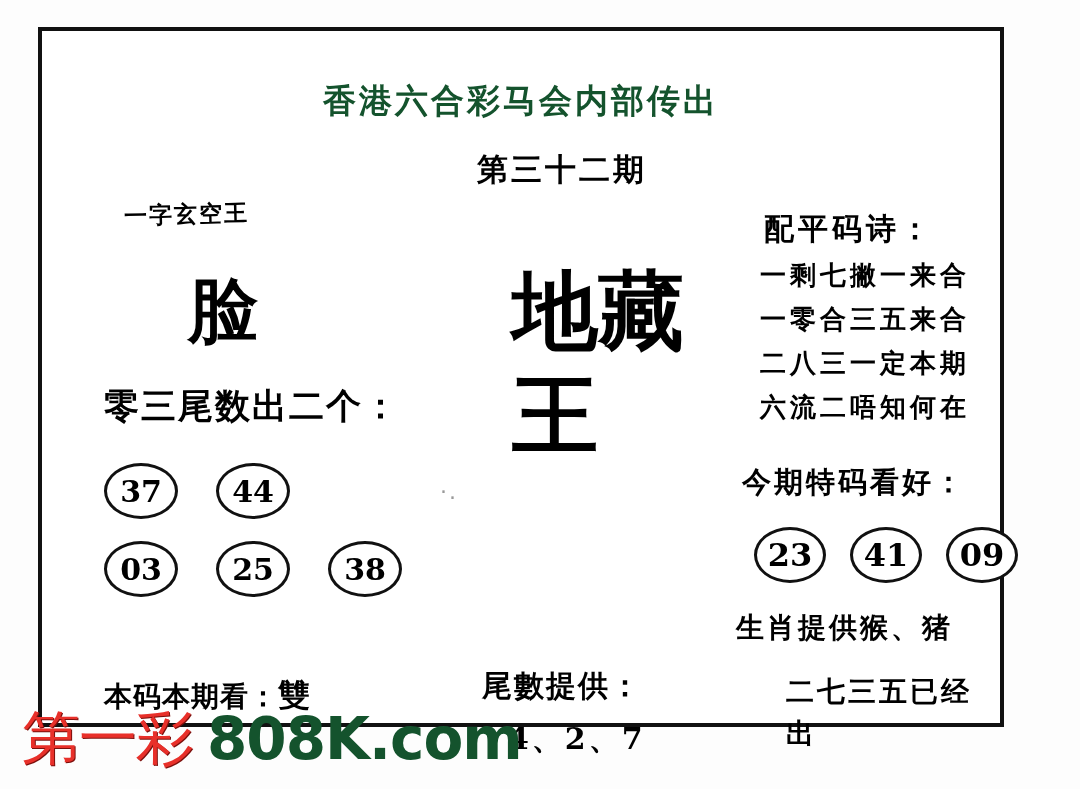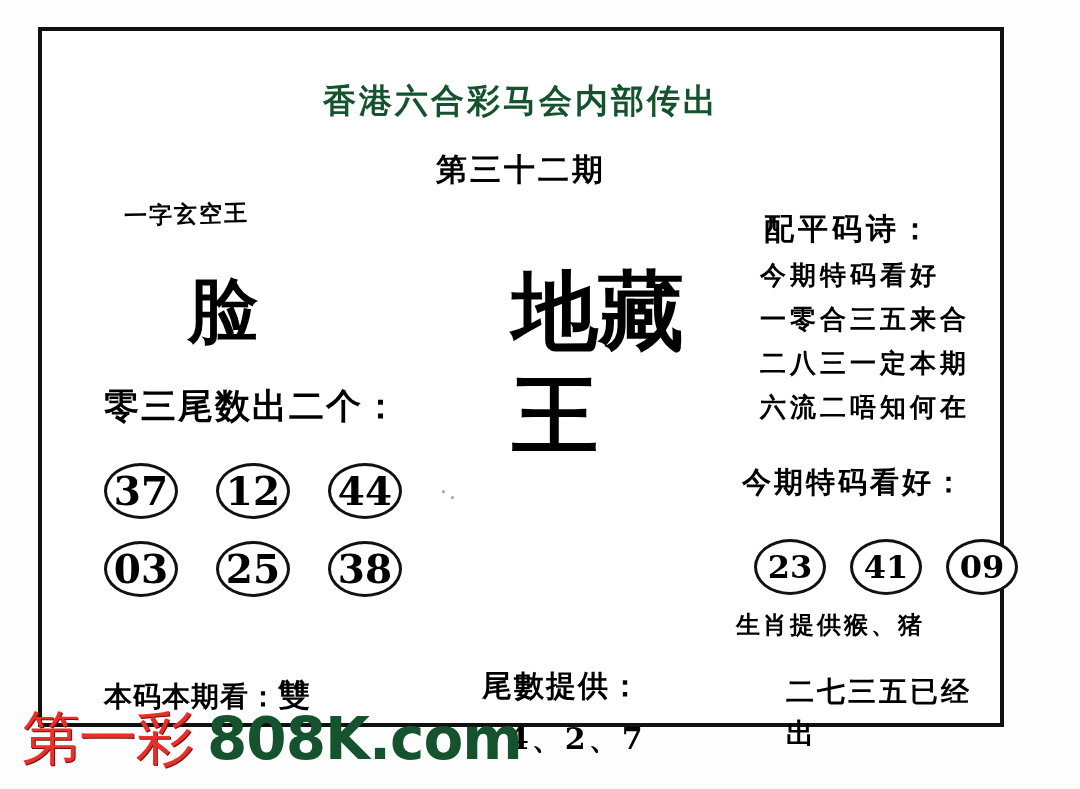--- a/index.html
+++ b/index.html
@@ -50,20 +50,21 @@
   .issue-title {
     position: absolute;
     left: 0;
     top: 118px;
     width: 100%;
     text-align: center;
     font-family: "DejaVu Serif", serif;
     font-weight: bold;
     font-size: 31px;
     letter-spacing: 3px;
+    padding-left: 41px;
   }
 
   
   .left-sub {
     position: absolute;
     left: 82px;
     top: 168px;
     font-family: "DejaVu Serif", serif;
     font-weight: bold;
     font-size: 23px;
@@ -103,21 +104,21 @@
   .ball {
     width: 74px;
     height: 56px;
     border: 3px solid #111;
     border-radius: 50%;
     display: flex;
     align-items: center;
     justify-content: center;
     font-family: "DejaVu Serif", serif;
     font-weight: bold;
-    font-size: 39px;
+    font-size: 30px;
     background: #fff;
     box-sizing: border-box;
   }
 
   .bottom-left {
     position: absolute;
     left: 62px;
     top: 643px;
     font-family: "DejaVu Serif", serif;
     font-weight: bold;
@@ -183,21 +184,21 @@
     left: 700px;
     top: 432px;
     font-family: "DejaVu Serif", serif;
     font-weight: bold;
     font-size: 29px;
     letter-spacing: 3px;
   }
   .special-balls {
     position: absolute;
     left: 712px;
-    top: 508px;
+    top: 496px;
     display: flex;
     gap: 24px;
   }
   .ball-sp {
     width: 72px;
     height: 56px;
     border: 3px solid #111;
     border-radius: 50%;
     display: flex;
     align-items: center;
@@ -207,21 +208,21 @@
     font-size: 32px;
     background: #fff;
     box-sizing: border-box;
   }
   .zodiac {
     position: absolute;
     left: 694px;
     top: 578px;
     font-family: "DejaVu Serif", serif;
     font-weight: bold;
-    font-size: 24px;
+    font-size: 28px;
     letter-spacing: 3px;
   }
   .note-lines {
     position: absolute;
     left: 744px;
     top: 640px;
     font-family: "DejaVu Serif", serif;
     font-weight: bold;
     font-size: 28px;
     line-height: 42px;
@@ -275,21 +276,20 @@
 
     <div class="left-sub">一字玄空王</div>
     <div class="left-big-char">脸</div>
     <div class="lucky-label">零三尾数出二个：</div>
 
     <div class="dots">·.</div>
 
     <div class="num-grid">
       <div class="num-row">
         <div class="ball">37</div>
-        <div class="ball">12</div>
         <div class="ball">44</div>
       </div>
       <div class="num-row">
         <div class="ball">03</div>
         <div class="ball">25</div>
         <div class="ball">38</div>
       </div>
     </div>
 
     <div class="bottom-left">
@@ -298,21 +298,21 @@
 
     <div class="center-word">地藏王</div>
 
     <div class="tail-block">
       <div>尾數提供：</div>
       <div class="tail-nums">4、2、7</div>
     </div>
 
     <div class="poem-title">配平码诗：</div>
     <div class="poem">
-      <div>今期特码看好</div>
+      <div>一剩七撇一来合</div>
       <div>一零合三五来合</div>
       <div>二八三一定本期</div>
       <div>六流二唔知何在</div>
     </div>
 
     <div class="special-label">今期特码看好：</div>
     <div class="special-balls">
       <div class="ball-sp">23</div>
       <div class="ball-sp">41</div>
       <div class="ball-sp">09</div>

